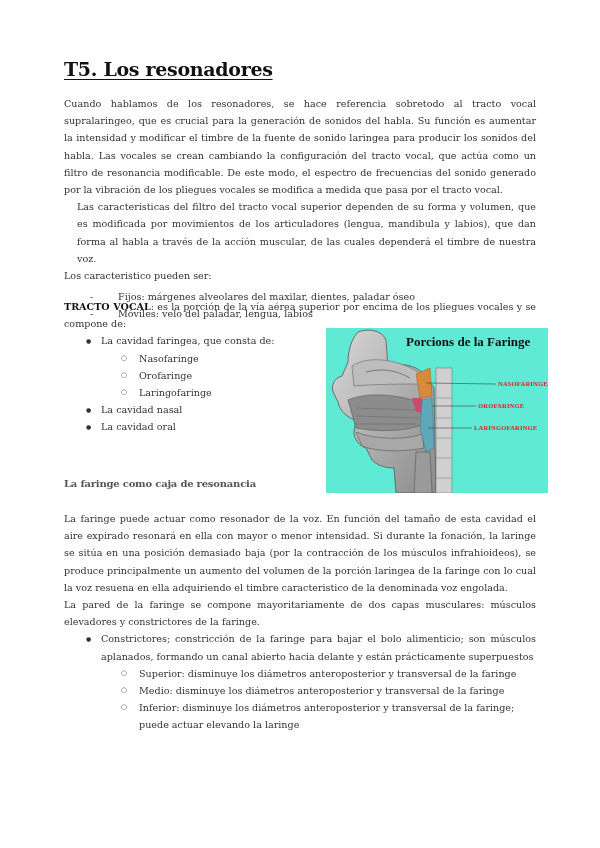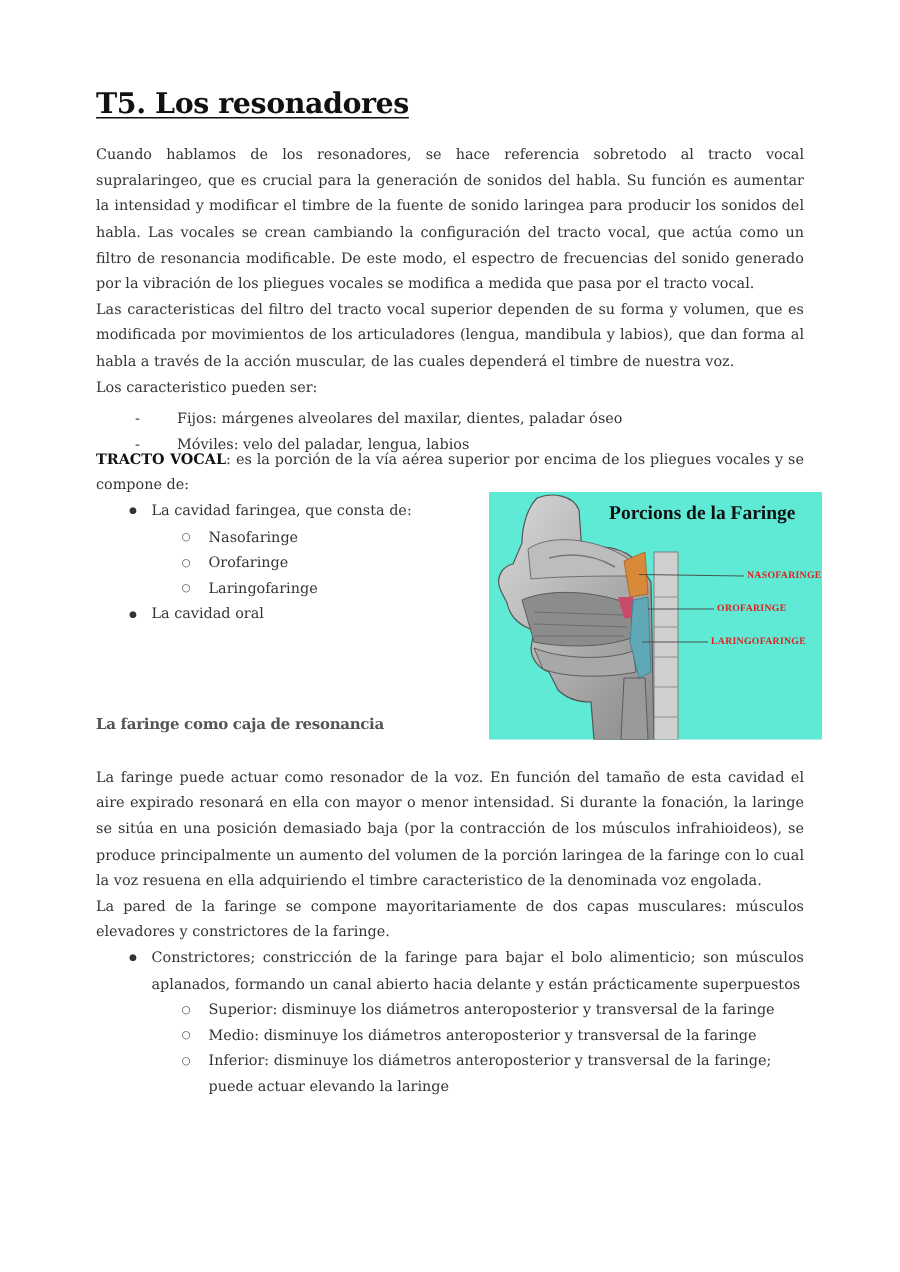--- a/index.html
+++ b/index.html
@@ -26,39 +26,40 @@
   .fig-label { position: absolute; font-family: "Liberation Serif", serif; font-weight: bold;
                font-size: 6.5px; color: #e02020; letter-spacing: 0.2px; }
 </style>
 </head>
 <body>
 
 <h1 class="title">T5. Los resonadores</h1>
 
 <div class="block" style="top:95px;">
   <p class="p">Cuando hablamos de los resonadores, se hace referencia sobretodo al tracto vocal supralaringeo, que es crucial para la generación de sonidos del habla. Su función es aumentar la intensidad y modificar el timbre de la fuente de sonido laringea para producir los sonidos del habla. Las vocales se crean cambiando la configuración del tracto vocal, que actúa como un filtro de resonancia modificable. De este modo, el espectro de frecuencias del sonido generado por la vibración de los pliegues vocales se modifica a medida que pasa por el tracto vocal.</p>
-  <p class="p" style="text-align:justify;">Las caracteristicas del filtro del tracto vocal superior dependen de su forma y volumen, que es modificada por movimientos de los articuladores (lengua, mandibula y labios), que dan forma al habla a través de la acción muscular, de las cuales dependerá el timbre de nuestra voz.</p>
+  <p class="p" style="text-align:justify;margin-left:13px;">Las caracteristicas del filtro del tracto vocal superior dependen de su forma y volumen, que es modificada por movimientos de los articuladores (lengua, mandibula y labios), que dan forma al habla a través de la acción muscular, de las cuales dependerá el timbre de nuestra voz.</p>
   <p class="p">Los caracteristico pueden ser:</p>
   <ul class="dash">
     <li>Fijos: márgenes alveolares del maxilar, dientes, paladar óseo</li>
     <li>Móviles: velo del paladar, lengua, labios</li>
   </ul>
 </div>
 
 <div class="block" style="top:298px;">
   <p class="p"><b style="color:#111">TRACTO VOCAL</b><span>: es la porción de la vía aérea superior por encima de los pliegues vocales y se compone de:</span></p>
   <ul class="bul" style="width:250px;">
     <li>
       <span>La cavidad faringea, que consta de:</span>
       <ul class="circ">
         <li>Nasofaringe</li>
         <li>Orofaringe</li>
         <li>Laringofaringe</li>
       </ul>
     </li>
+    <li>La cavidad nasal</li>
     <li>La cavidad oral</li>
   </ul>
 </div>
 
 <div class="figure">
   <svg width="222" height="165" viewBox="0 0 222 165">
     <defs>
       <linearGradient id="g1" x1="0" y1="0" x2="1" y2="1">
         <stop offset="0" stop-color="#d8d8d8"></stop>
           <stop offset="1" stop-color="#8a8a8a"></stop>

